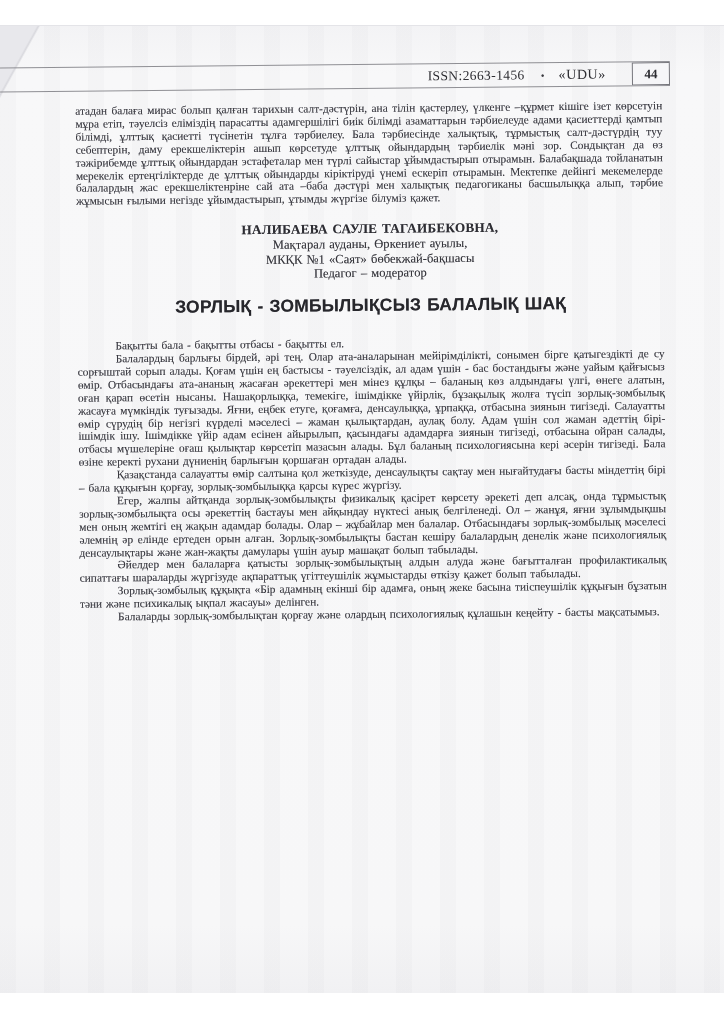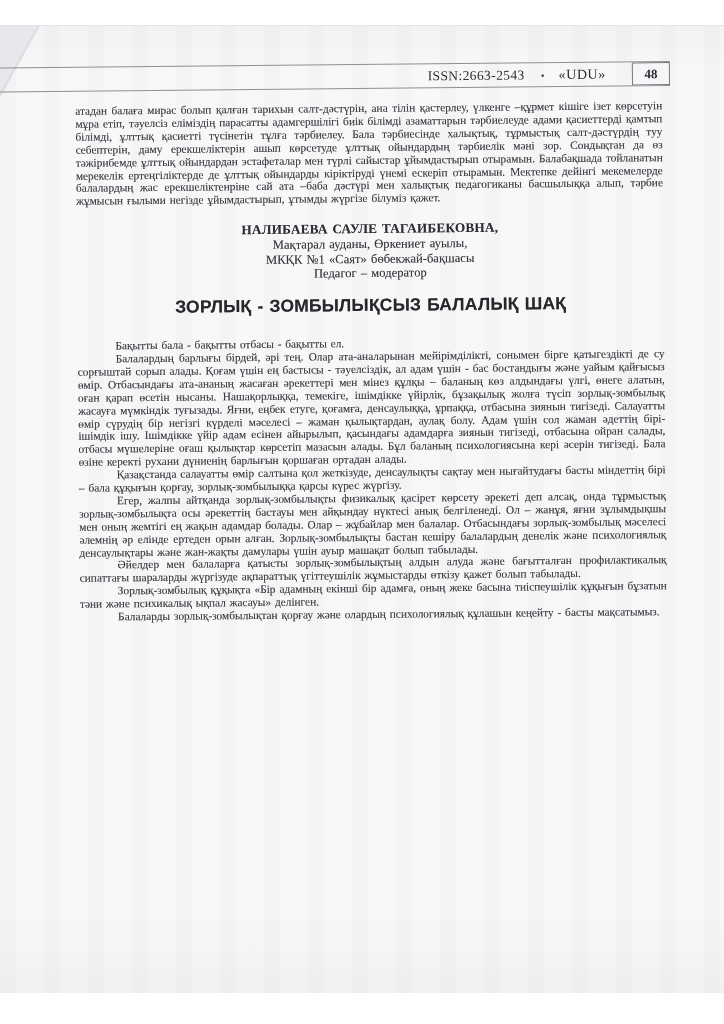--- a/index.html
+++ b/index.html
@@ -116,25 +116,25 @@
 </style>
 </head>
 <body>
 
 <div class="scan-page">
   <div class="fold-crease"></div>
 
   <div class="skew-wrap">
 
     <div class="header-band">
-      <span class="issn-text">ISSN:2663-2543</span>
+      <span class="issn-text">ISSN:2663-1456</span>
       <span class="bullet-sep">•</span>
       <span class="journal-name">«UDU»</span>
       <span class="page-number-box">
-        <span>48</span>
+        <span>44</span>
       </span>
     </div>
 
     <div class="text-column">
 
       <p class="continuation">атадан балаға мирас болып қалған тарихын салт-дәстүрін, ана тілін қастерлеу, үлкенге –құрмет кішіге ізет көрсетуін мұра етіп, тәуелсіз еліміздің парасатты адамгершілігі биік білімді азаматтарын тәрбиелеуде адами қасиеттерді қамтып білімді, ұлттық қасиетті түсінетін тұлға тәрбиелеу. Бала тәрбиесінде халықтық, тұрмыстық салт-дәстүрдің туу себептерін, даму ерекшеліктерін ашып көрсетуде ұлттық ойындардың тәрбиелік мәні зор. Сондықтан да өз тәжірибемде ұлттық ойындардан эстафеталар мен түрлі сайыстар ұйымдастырып отырамын. Балабақшада тойланатын мерекелік ертеңгіліктерде де ұлттық ойындарды кіріктіруді үнемі ескеріп отырамын. Мектепке дейінгі мекемелерде балалардың жас ерекшеліктенріне сай ата –баба дәстүрі мен халықтық педагогиканы басшылыққа алып, тәрбие жұмысын ғылыми негізде ұйымдастырып, ұтымды жүргізе білуміз қажет.</p>
 
       <div class="author-block">
         <div class="author-name">НАЛИБАЕВА САУЛЕ ТАГАИБЕКОВНА,</div>
         <div>Мақтарал ауданы, Өркениет ауылы,</div>

